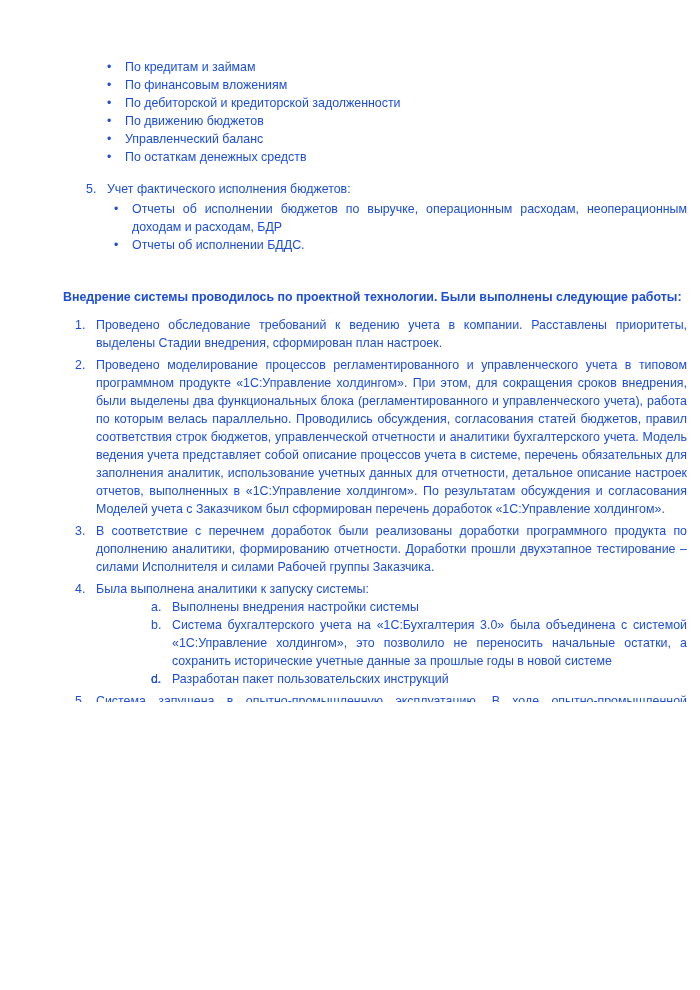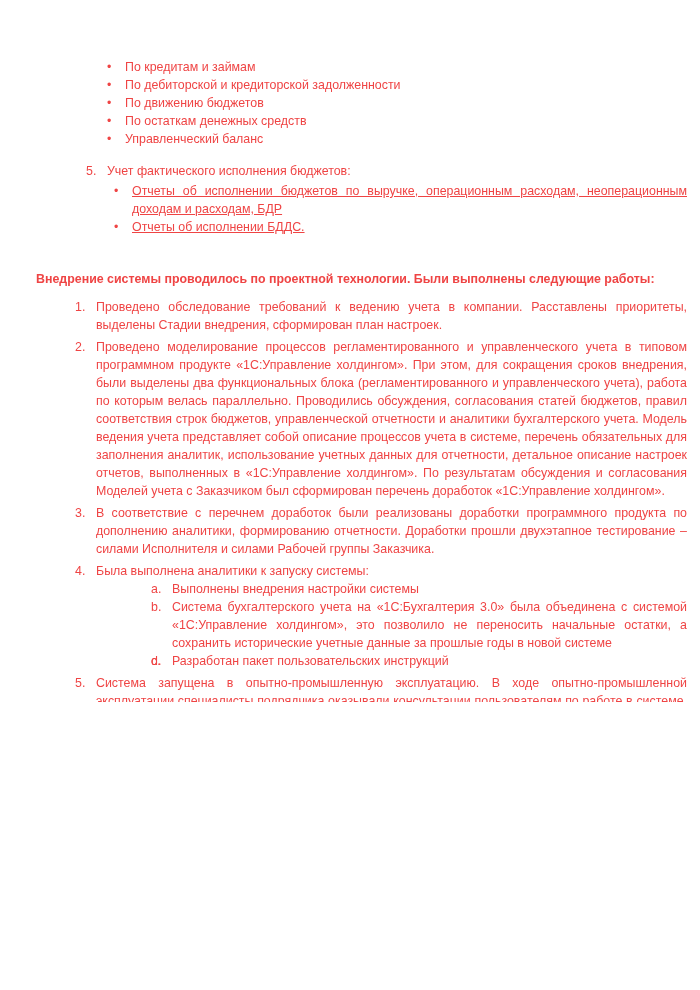--- a/index.html
+++ b/index.html
@@ -8,21 +8,21 @@
     background: #ffffff;
   }
   .page {
     position: relative;
     width: 700px;
     height: 702px;
     background: #ffffff;
     font-family: "Liberation Sans", sans-serif;
     font-size: 12.4px;
     line-height: 18px;
-    color: #ef4444;
+    color: #1d4ed8;
     box-sizing: border-box;
     padding-top: 58px;
     overflow: hidden;
   }
   
   .top-bullets {
     list-style: none;
     margin: 0 0 0 105px;
     padding: 0;
     width: 560px;
@@ -51,30 +51,29 @@
   .work-list .num {
     position: absolute;
     left: 0;
     top: 0;
   }
   .sub-bullets {
     list-style: none;
     margin: 2px 0 0 26px;
     padding: 0;
     width: 575px;
-    text-decoration: underline;
   }
   .sub-bullets li {
     position: relative;
     padding-left: 20px;
     text-align: justify;
   }
   
   .heading {
-    margin: 34px 0 0 36px;
+    margin: 34px 0 0 63px;
     width: 625px;
     font-weight: bold;
   }
   
   .work-list {
     list-style: none;
     margin: 10px 0 0 75px;
     padding: 0;
     width: 612px;
   }
@@ -103,24 +102,25 @@
     top: 0;
   }
 </style>
 </head>
 <body>
 
 <div class="page">
 
   <ul class="top-bullets">
     <li>По кредитам и займам</li>
+    <li>По финансовым вложениям</li>
     <li>По дебиторской и кредиторской задолженности</li>
     <li>По движению бюджетов</li>
+    <li>Управленческий баланс</li>
     <li>По остаткам денежных средств</li>
-    <li>Управленческий баланс</li>
   </ul>
 
   <div class="item5-block">
     <div class="item5-title">
       <span class="num">5.</span>
       <span>Учет фактического исполнения бюджетов:</span>
     </div>
     <ul class="sub-bullets">
       <li>Отчеты об исполнении бюджетов по выручке, операционным расходам, неоперационным доходам и расходам, БДР</li>
       <li>Отчеты об исполнении БДДС.</li>

